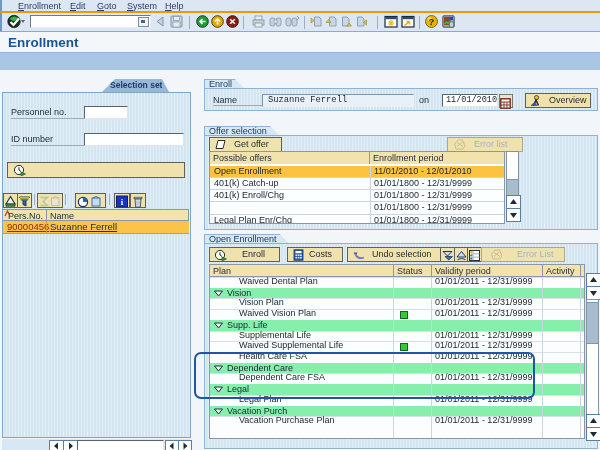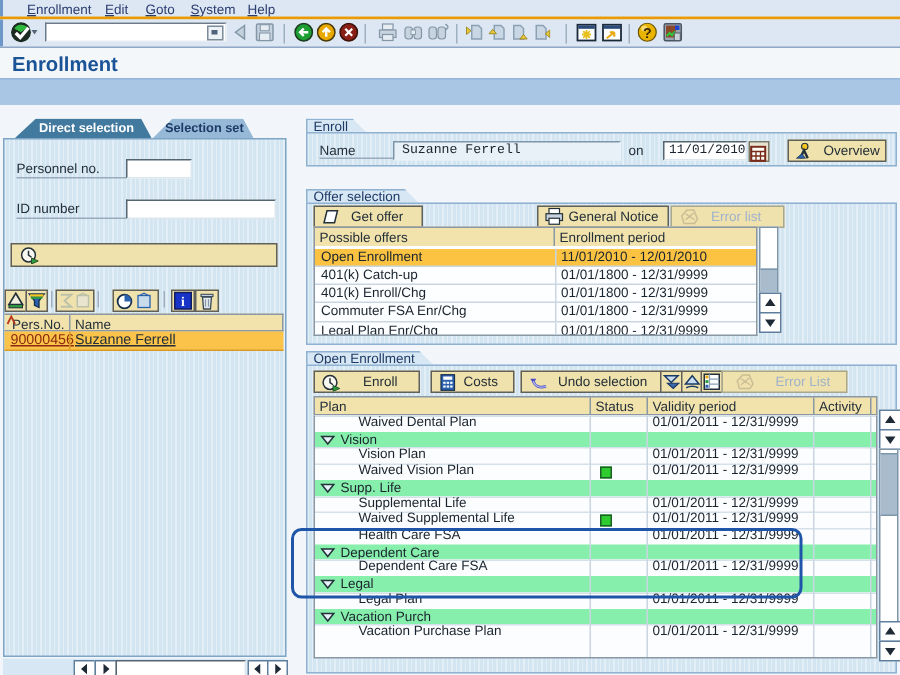--- a/index.html
+++ b/index.html
@@ -169,21 +169,20 @@
     <rect x="8" y="2" width="3" height="3" fill="#2244CC"></rect>
     <rect x="7.5" y="7" width="4" height="5" fill="#C8D0D8" stroke="#4A5662" stroke-width="0.6"></rect>
   </svg>
 </div>
 
 <div class="abs" id="titlebar">
       <div class="abs" id="titletext">Enrollment</div>
     </div>
 <div class="abs" id="band"></div>
 
-<div class="tab" id="tab1">Direct selection</div>
 <div class="tab" id="tab2">Selection set</div>
 
 <div class="abs" id="lpanel">
   <div class="lbl abs" style="left:8px;top:14px">Personnel no.</div>
   <div class="abs" style="left:8px;top:25px;width:73px;height:1px;background:#9AACBB"></div>
   <div class="input" style="left:81px;top:13px;width:42px;height:11px"></div>
   <div class="lbl abs" style="left:8px;top:41px">ID number</div>
   <div class="abs" style="left:8px;top:52px;width:73px;height:1px;background:#9AACBB"></div>
   <div class="input" style="left:81px;top:40px;width:98px;height:11px"></div>
 
@@ -305,28 +304,20 @@
 </div>
 
 <div class="glabel" style="left:204px;top:126px;">Offer selection</div>
 <div class="gbox" style="left:204px;top:135px;width:392px;height:93px;">
   <div class="btn" style="left:4px;top:1px;width:71px;height:13px">
     <svg style="position:absolute;left:4px;top:1px" width="13" height="11" viewBox="0 0 13 11">
           <path d="M4 1.5 L11 1.5 L9 9.5 L2 9.5 z" fill="#FDFEFF" stroke="#23303A" stroke-width="1"></path>
         </svg>
     <div style="position:absolute;left:24px;top:1px;">Get offer</div>
   </div>
-  <div class="btn" style="left:153px;top:1px;width:86px;height:13px">
-    <svg style="position:absolute;left:4px;top:0px" width="13" height="12" viewBox="0 0 13 12">
-          <rect x="3" y="1" width="7" height="3.5" fill="#FDFEFF" stroke="#23303A" stroke-width="0.8"></rect>
-          <rect x="1" y="4.5" width="11" height="4.5" fill="#C7D3DF" stroke="#23303A" stroke-width="0.8"></rect>
-          <rect x="3" y="7.5" width="7" height="4" fill="#FDFEFF" stroke="#23303A" stroke-width="0.8"></rect>
-        </svg>
-    <div style="position:absolute;left:20px;top:1px;">General Notice</div>
-  </div>
   <div class="btn" style="left:242px;top:1px;width:74px;height:13px;color:#9FB2CC;border-color:#A8A890;">
     <svg style="position:absolute;left:5px;top:0px" width="14" height="13" viewBox="0 0 14 13">
           <path d="M5 2 L9.5 2 L12 8 L10 11 L3 11 L1.5 6 z M4 4.5 l6 4 M9.5 4 l-5.5 4.5" fill="none" stroke="#C9BE96" stroke-width="1"></path>
         </svg>
     <div style="position:absolute;left:26px;top:1px;">Error list</div>
   </div>
 
   <div class="thead" style="left:4px;top:15px;width:296px;height:29px;box-sizing:border-box;">
     <div class="hcell" style="left:0;width:159px">
           <span>Possible offers</span>
@@ -345,21 +336,20 @@
           <span class="oc1">401(k) Catch-up</span>
           <span class="oc2">01/01/1800 - 12/31/9999</span>
           <span class="cdiv"></span>
         </div>
     <div class="orow">
           <span class="oc1">401(k) Enroll/Chg</span>
           <span class="oc2">01/01/1800 - 12/31/9999</span>
           <span class="cdiv"></span>
         </div>
     <div class="orow">
-          <span class="oc1">Commuter FSA Enr/Chg</span>
           <span class="oc2">01/01/1800 - 12/31/9999</span>
           <span class="cdiv"></span>
         </div>
     <div class="orow">
           <span class="oc1">Legal Plan Enr/Chg</span>
           <span class="oc2">01/01/1800 - 12/31/9999</span>
           <span class="cdiv"></span>
         </div>
   </div>
 

